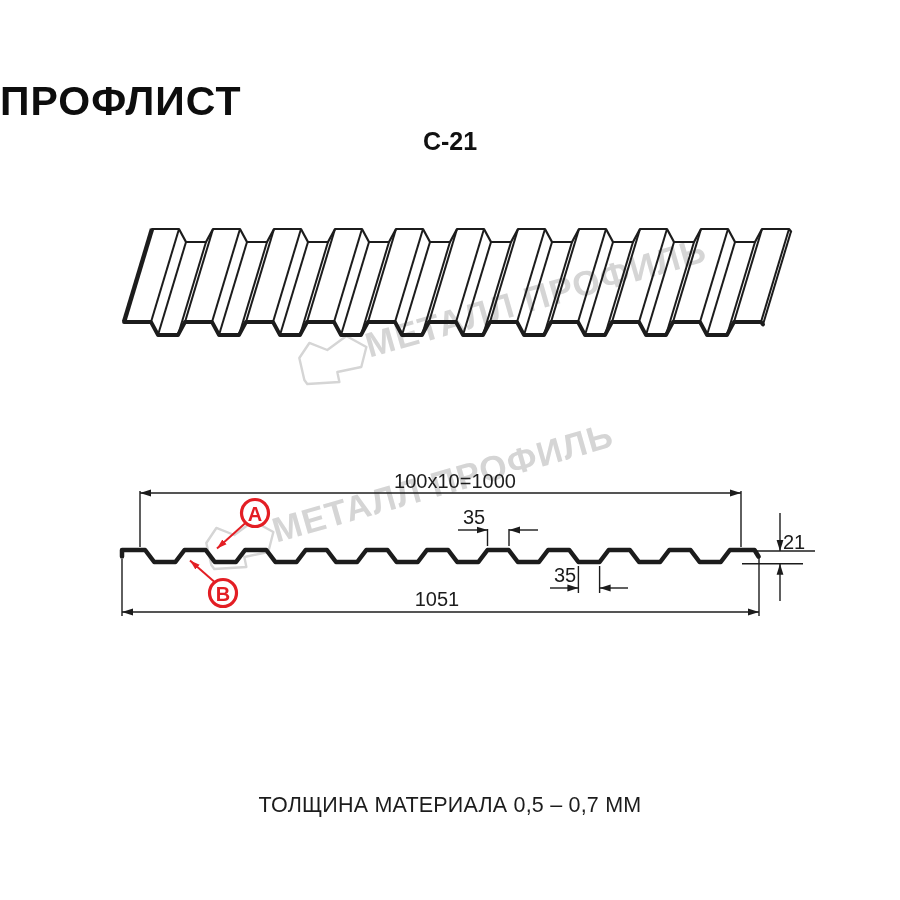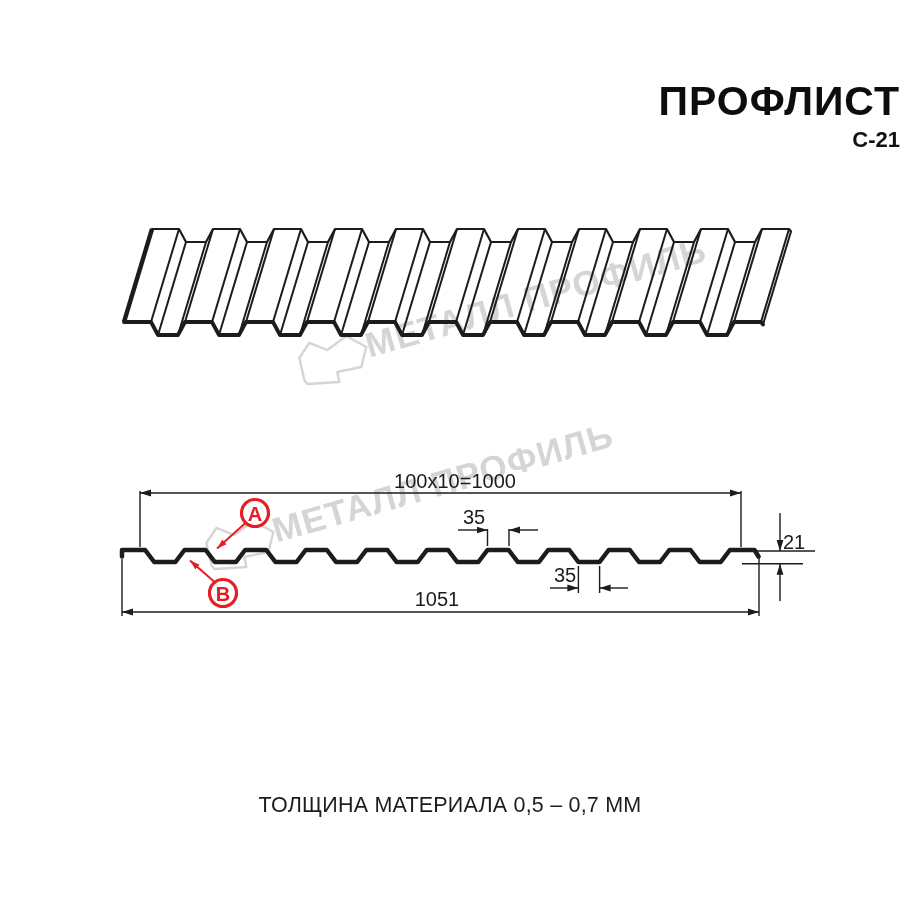--- a/index.html
+++ b/index.html
@@ -1,21 +1,21 @@
 <!DOCTYPE html>
 <html><head>
 <meta charset="utf-8">
 <style>
   html,body{margin:0;padding:0}
   body{width:900px;height:900px;background:#ffffff;position:relative;overflow:hidden;
        font-family:"Liberation Sans",sans-serif;}
-  .title{position:absolute;left:0;right:0;top:78px;text-align:right;
+  .title{position:absolute;left:0;right:0;top:78px;text-align:left;
          font-size:41px;font-weight:800;letter-spacing:1px;color:#0d0d0d}
-  .subtitle{position:absolute;left:0;right:0;top:127px;text-align:right;
-         font-size:22px;font-weight:600;color:#111}
+  .subtitle{position:absolute;left:0;right:0;top:127px;text-align:center;
+         font-size:25px;font-weight:600;color:#111}
   .footer{position:absolute;left:0;right:0;top:793px;text-align:center;
          font-size:21.5px;font-weight:500;letter-spacing:.2px;color:#1c1c1c}
   .wm{position:absolute;width:480px;height:110px;transform:rotate(-16deg);
       transform-origin:0 0;pointer-events:none}
   .wm-text{position:absolute;left:72px;top:2px;font-size:35px;font-weight:700;
       letter-spacing:1.2px;white-space:nowrap;color:#d5d5d5}
   .wm-logo{position:absolute;left:0;top:0}
   #wm1{left:291px;top:345px}
   #wm2{left:198px;top:530px}
   svg.stage{position:absolute;left:0;top:0}

